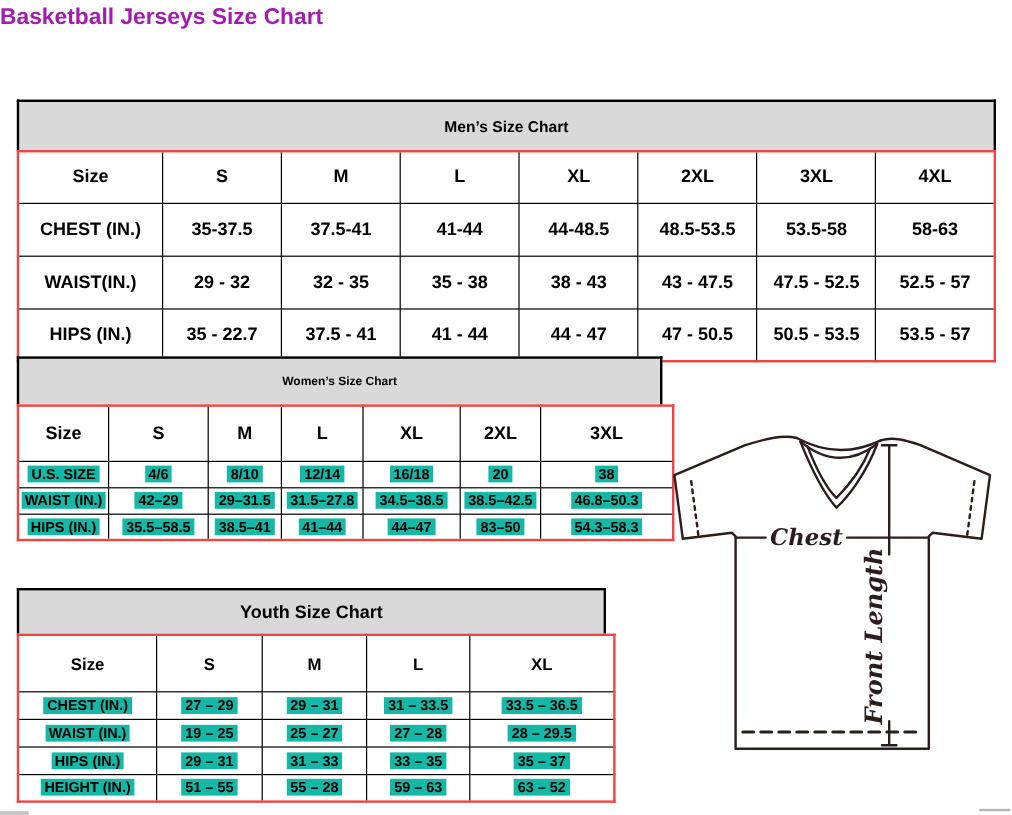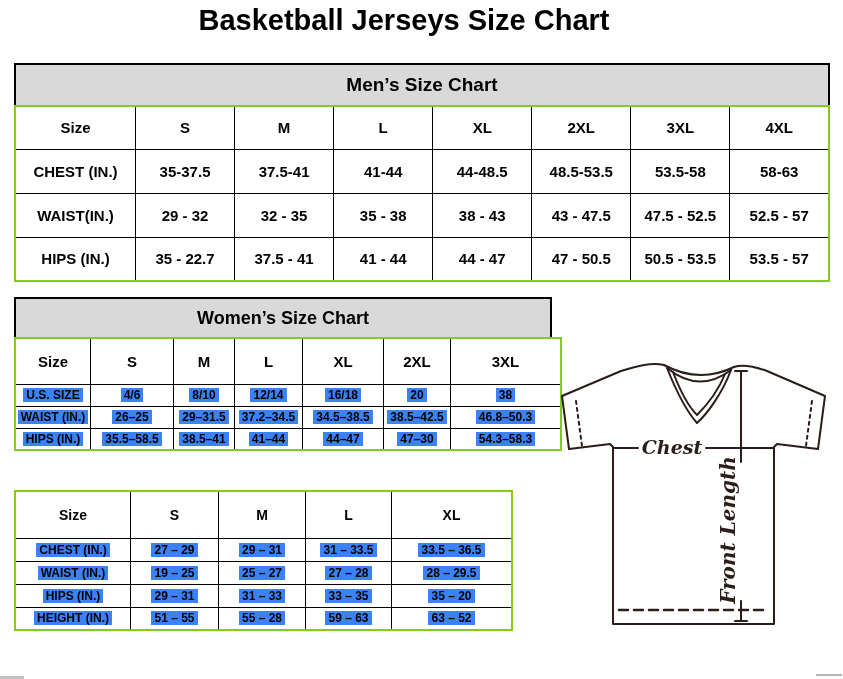--- a/index.html
+++ b/index.html
@@ -5,41 +5,40 @@
   html,body { margin:0; padding:0; }
   body {
     width:843px; height:679px;
     background:#ffffff;
     font-family:"Liberation Sans", sans-serif;
     position:relative;
     overflow:hidden;
   }
   .page-title {
     position:absolute; top:4px; left:0; width:808px;
-    text-align:center;
-    font-size:29px; font-weight:bold; color:#000000;
+    font-size:19px; font-weight:bold; color:#a21caf;
   }
   .table-wrap { position:absolute; }
   .wrap-mens   { left:14px; top:63px;  width:816px; }
   .wrap-womens { left:14px; top:297px; width:538px; }
   .wrap-youth  { left:14px; top:490px; width:491px; }
 
   .table-title {
     background:#d9d9d9;
     border:2px solid #000; border-bottom:none;
     display:flex; align-items:center; justify-content:center;
     font-weight:bold; color:#000;
   }
-  .wrap-mens .table-title   { height:40px; font-size:19px; }
-  .wrap-womens .table-title { height:38px; font-size:18px; }
+  .wrap-mens .table-title   { height:40px; font-size:13px;margin-top:20px; }
+  .wrap-womens .table-title { height:38px; font-size:10px; }
   .wrap-youth .table-title  { height:36px; font-size:15px; }
 
   table.size-table {
     border-collapse:collapse; table-layout:fixed;
-    border:2px solid #84cc16; width:100%;
+    border:2px solid #ef4444; width:100%;
   }
   table.size-table th, table.size-table td {
     border:1px solid #000;
     text-align:center; vertical-align:middle;
     font-weight:bold; color:#000;
     padding:0;
   }
 
   
   .mens thead th:nth-child(1){ width:119px; }
@@ -64,21 +63,21 @@
   .youth thead th:nth-child(2){width:87px}
   .youth thead th:nth-child(3){width:86px}
   .youth thead th:nth-child(4){width:85px}
   .youth thead th:nth-child(5){width:119px}
   .youth thead tr { height:47px; font-size:14px; }
   .youth tbody tr { height:23px; }
   .youth tbody th, .youth tbody td { font-size:12px; }
 
   
   .womens tbody .cell-text, .youth tbody .cell-text {
-    background:#3b82f6; padding:0 3px;
+    background:#14b8a6; padding:0 3px;
   }
 
   .jersey-svg { position:absolute; left:553px; top:358px; }
   .jersey-svg text {
     font-family:"DejaVu Serif","Liberation Serif",serif;
     font-style:italic; font-weight:bold; fill:#2b1d19;
   }
 
   .scroll-remnant { position:absolute; background:#c2c2c2; }
   .scroll-remnant.left  { left:0;    top:676px; width:24px; height:3px; }
@@ -158,41 +157,42 @@
           <th><span class="cell-text">U.S. SIZE</span></th>
           <td><span class="cell-text">4/6</span></td>
           <td><span class="cell-text">8/10</span></td>
           <td><span class="cell-text">12/14</span></td>
           <td><span class="cell-text">16/18</span></td>
           <td><span class="cell-text">20</span></td>
           <td><span class="cell-text">38</span></td>
         </tr>
         <tr>
           <th><span class="cell-text">WAIST (IN.)</span></th>
-          <td><span class="cell-text">26–25</span></td>
+          <td><span class="cell-text">42–29</span></td>
           <td><span class="cell-text">29–31.5</span></td>
-          <td><span class="cell-text">37.2–34.5</span></td>
+          <td><span class="cell-text">31.5–27.8</span></td>
           <td><span class="cell-text">34.5–38.5</span></td>
           <td><span class="cell-text">38.5–42.5</span></td>
           <td><span class="cell-text">46.8–50.3</span></td>
         </tr>
         <tr>
           <th><span class="cell-text">HIPS (IN.)</span></th>
           <td><span class="cell-text">35.5–58.5</span></td>
           <td><span class="cell-text">38.5–41</span></td>
           <td><span class="cell-text">41–44</span></td>
           <td><span class="cell-text">44–47</span></td>
-          <td><span class="cell-text">47–30</span></td>
+          <td><span class="cell-text">83–50</span></td>
           <td><span class="cell-text">54.3–58.3</span></td>
         </tr>
       </tbody>
     </table>
 </div>
 
 <div class="table-wrap wrap-youth">
+  <div class="table-title">Youth Size Chart</div>
   <table class="size-table youth">
       <thead>
         <tr>
           <th><span class="cell-text">Size</span></th>
           <th><span class="cell-text">S</span></th>
           <th><span class="cell-text">M</span></th>
           <th><span class="cell-text">L</span></th>
           <th><span class="cell-text">XL</span></th>
         </tr>
       </thead>
@@ -209,21 +209,21 @@
           <td><span class="cell-text">19 – 25</span></td>
           <td><span class="cell-text">25 – 27</span></td>
           <td><span class="cell-text">27 – 28</span></td>
           <td><span class="cell-text">28 – 29.5</span></td>
         </tr>
         <tr>
           <th><span class="cell-text">HIPS (IN.)</span></th>
           <td><span class="cell-text">29 – 31</span></td>
           <td><span class="cell-text">31 – 33</span></td>
           <td><span class="cell-text">33 – 35</span></td>
-          <td><span class="cell-text">35 – 20</span></td>
+          <td><span class="cell-text">35 – 37</span></td>
         </tr>
         <tr>
           <th><span class="cell-text">HEIGHT (IN.)</span></th>
           <td><span class="cell-text">51 – 55</span></td>
           <td><span class="cell-text">55 – 28</span></td>
           <td><span class="cell-text">59 – 63</span></td>
           <td><span class="cell-text">63 – 52</span></td>
         </tr>
       </tbody>
     </table>

